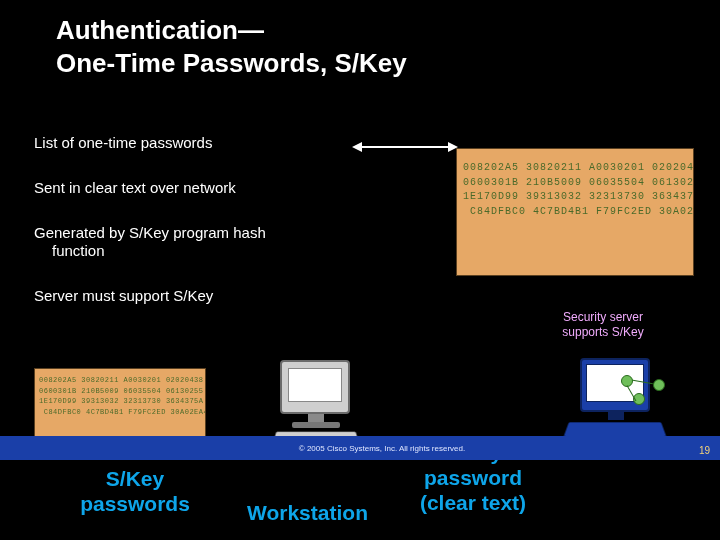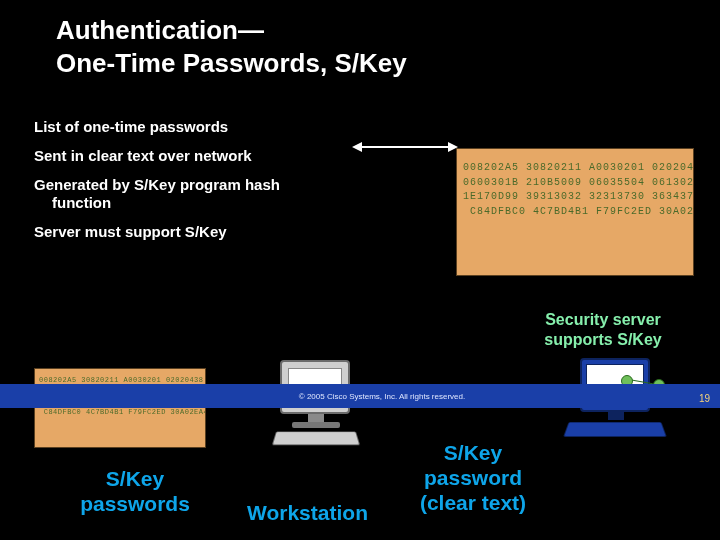--- a/index.html
+++ b/index.html
@@ -1,36 +1,36 @@
 <!DOCTYPE html>
 <html><head>
 <meta charset="utf-8">
 <style>
   * { box-sizing: border-box; margin: 0; padding: 0; }
   html, body { width: 720px; height: 540px; background: #000; font-family: Arial, Helvetica, sans-serif; color: #fff; overflow: hidden; }
-  .slide { position: relative; width: 720px; height: 408px; }
+  .slide { position: relative; width: 720px; height: 460px; }
 
   .corner { position: absolute; top: 0; right: 0; width: 80px; height: 70px; background: #000; }
   .title-block { padding: 14px 120px 10px 56px; }
   .title { font-size: 26px; font-weight: bold; color: #fff; line-height: 1.25; }
 
   .title-rule { margin: 6px 0 0 0; height: 0; border-top: 3px solid #000; }
 
   .body { padding: 10px 20px 0 34px; }
   .bullets { width: 390px; }
-  .b { font-size: 15px; font-weight: bold; color: #fff; margin: 10px 0 8px 0; line-height: 1.25; }
+  .b { font-size: 15px; font-weight: normal; color: #fff; margin: 26px 0 8px 0; line-height: 1.25; }
   .b .indent { display: block; padding-left: 18px; }
 
   .arrow1 { position: absolute; left: 355px; top: 146px; width: 100px; height: 2px; background: #fff; }
   .arrow1::before { content: ""; position: absolute; left: -3px; top: -4px; width: 0; height: 0; border-right: 10px solid #fff; border-top: 5px solid transparent; border-bottom: 5px solid transparent; }
   .arrow1::after { content: ""; position: absolute; right: -3px; top: -4px; width: 0; height: 0; border-left: 10px solid #fff; border-top: 5px solid transparent; border-bottom: 5px solid transparent; }
 
   .hexcard-large { position: absolute; left: 456px; top: 148px; width: 238px; height: 128px; background: #e6a866; border: 1px solid #5a4020; padding: 12px 6px; font-family: "Courier New", monospace; font-size: 10px; color: #4a6a2a; letter-spacing: 1px; line-height: 1.45; white-space: pre; overflow: hidden; }
 
-  .sec-label { position: absolute; right: 22px; top: 310px; width: 190px; font-size: 16px; font-weight: bold; color: #86efac; text-align: center; line-height: 1.25; }
+  .sec-label { position: absolute; right: 22px; top: 310px; width: 190px; font-size: 12px; font-weight: normal; color: #f0abfc; text-align: center; line-height: 1.25; }
 
   .hexcard-small { position: absolute; left: 34px; top: 368px; width: 172px; height: 80px; background: #e6a866; border: 1px solid #5a4020; padding: 6px 4px; font-family: Liberation Mono, monospace; font-size: 7px; color: #4a6a2a; letter-spacing: 0.5px; line-height: 1.5; white-space: pre; overflow: hidden; }
 
   .ws { position: absolute; left: 268px; top: 360px; width: 96px; height: 92px; }
   .ws .monitor { position: absolute; left: 12px; top: 0; width: 70px; height: 54px; background: #cfcfcf; border: 2px solid #6b6b6b; border-radius: 4px; }
   .ws .monitor::after { content: ""; position: absolute; left: 6px; top: 6px; right: 6px; bottom: 10px; background: #fff; border: 1px solid #888; }
   .ws .stand { position: absolute; left: 40px; top: 54px; width: 16px; height: 8px; background: #8a8a8a; }
   .ws .base { position: absolute; left: 24px; top: 62px; width: 48px; height: 6px; background: #777; border-radius: 2px; }
   .ws .kb { position: absolute; left: 6px; top: 70px; width: 84px; height: 16px; background: #cfcfcf; border: 1px solid #6b6b6b; border-radius: 2px; transform: perspective(80px) rotateX(30deg); }
 

